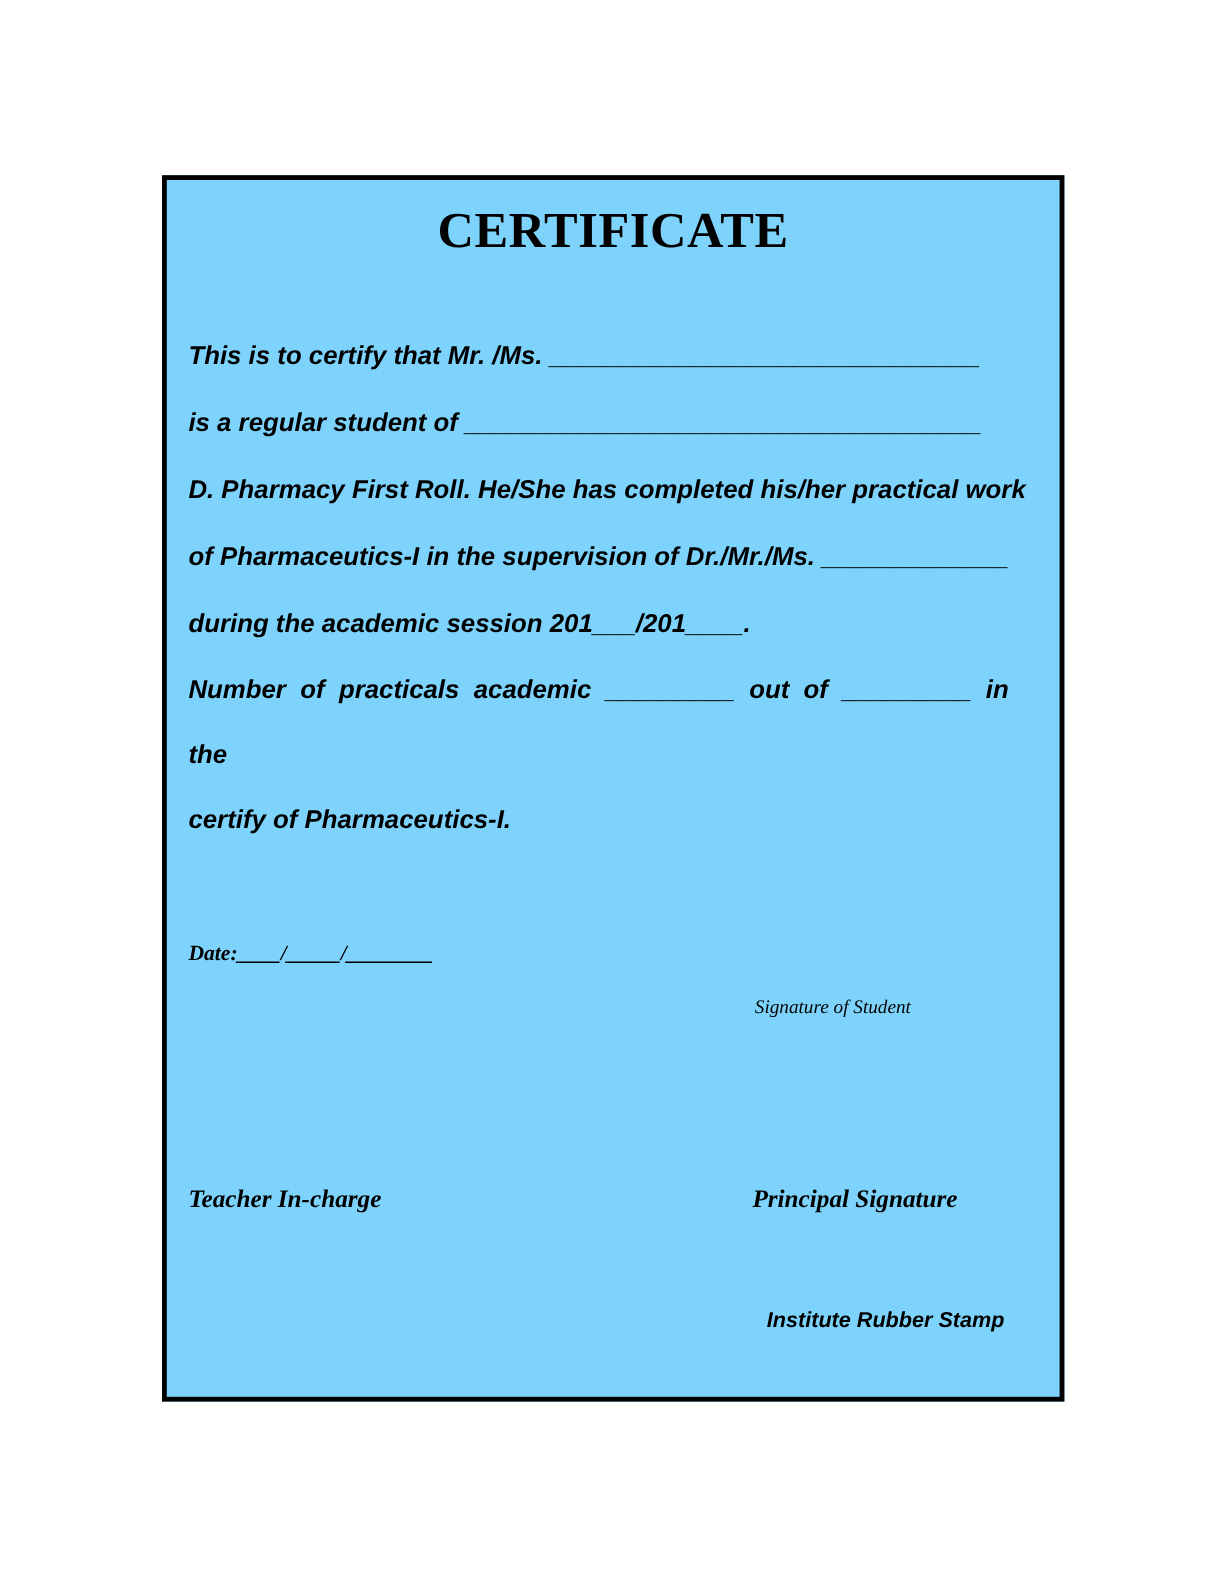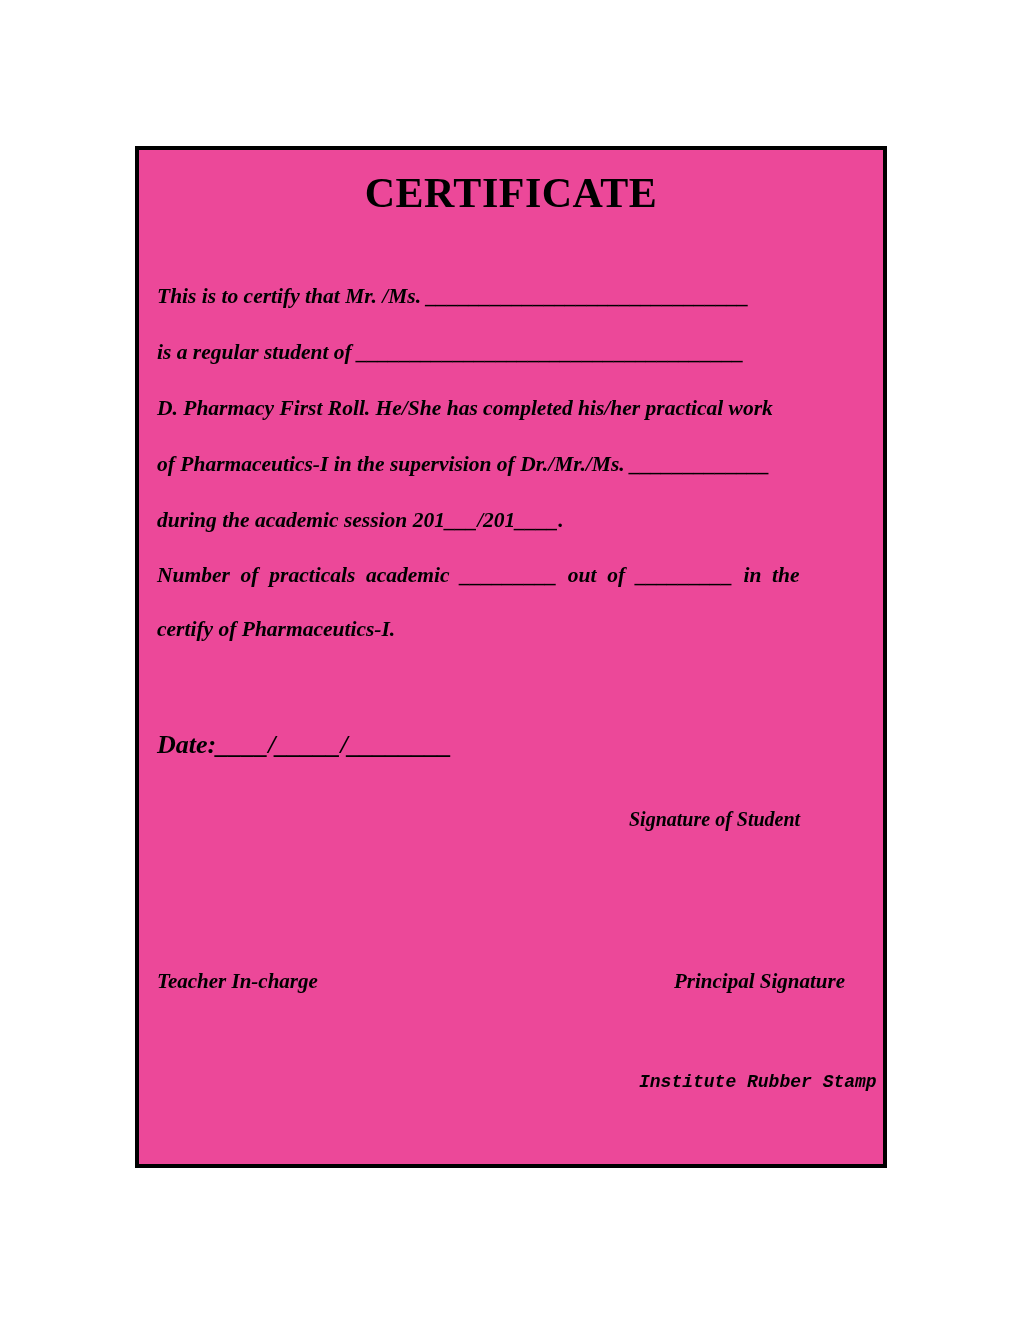--- a/index.html
+++ b/index.html
@@ -25,21 +25,21 @@
 
   
   .cert-box {
     position: absolute;
     left: 135px;
     top: 146px;
     width: 752px;
     height: 1022px;
     border: 4px solid #000000;
     box-sizing: border-box;
-    background: #ec4899;
+    background: #7dd3fc;
   }
 
   .cert-inner {
     position: absolute;
     left: 0; top: 0;
     width: 100%;
     height: 100%;
     box-sizing: border-box;
     padding: 0;
   }
@@ -54,75 +54,74 @@
     line-height: 1.1;
   }
 
   .body-block {
     margin-top: 52px;
     padding-left: 18px;
     padding-right: 10px;
   }
 
   .line {
-    font-family: Liberation Serif, serif;
+    font-family: Liberation Sans, sans-serif;
     font-style: italic;
     font-weight: bold;
     font-size: 21.5px;
     line-height: 56px;
     white-space: pre-wrap;
     color: #000;
   }
 
   .line.tight {
     line-height: 54px;
   }
   .gap-medium { height: 74px; }
 
   .date-line {
     font-family: "Liberation Serif", serif;
     font-style: italic;
     font-weight: bold;
-    font-size: 26px;
+    font-size: 18px;
     padding-left: 18px;
   }
 
   .sig-student {
     font-family: "Liberation Serif", serif;
     font-style: italic;
-    font-weight: bold;
-    font-size: 20px;
+    font-weight: normal;
+    font-size: 16px;
     text-align: left;
     padding-left: 490px;
-    margin-top: 48px;
+    margin-top: 26px;
   }
 
   .sig-row {
     display: flex;
     margin-top: 138px;
     padding-left: 18px;
     padding-right: 10px;
-    gap: 47px;
   }
   .sig-left {
     font-family: "Liberation Serif", serif;
     font-style: italic;
     font-weight: bold;
     font-size: 21px;
     width: 470px;
   }
   .sig-right {
     font-family: "Liberation Serif", serif;
     font-style: italic;
     font-weight: bold;
     font-size: 21px;
   }
 
   .stamp {
-    font-family: Liberation Mono, monospace;
+    font-family: Liberation Sans, sans-serif;
     font-style: italic;
     font-weight: bold;
     font-size: 18px;
     padding-left: 500px;
     margin-top: 78px;
   }
 </style>
 </head>
 <body>
 

